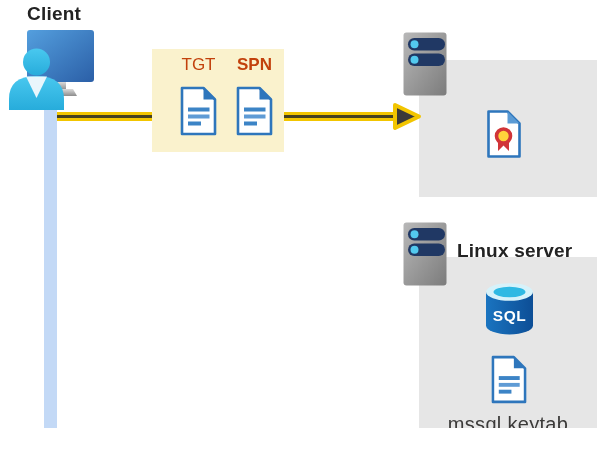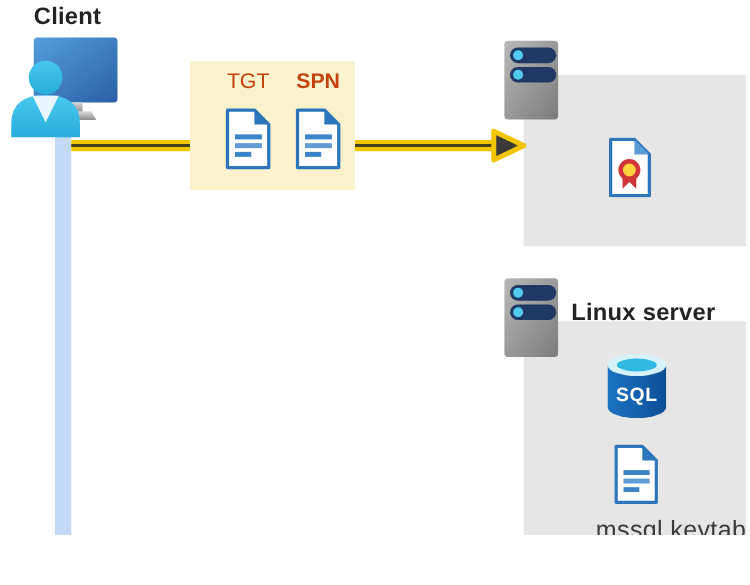--- a/index.html
+++ b/index.html
@@ -34,21 +34,21 @@
   .linux-box{top:257px;height:195px;}
   .dc-server{left:403px;top:32px;z-index:3;}
   .linux-server{left:403px;top:222px;z-index:3;}
   .dc-title{left:455px;top:4px;line-height:23px;z-index:3;}
   .dc-title span{display:block;}
   .linux-title{left:457px;top:240px;z-index:3;}
   .cert-icon{left:487px;top:110px;z-index:3;}
   .sql-icon{left:486px;top:283px;z-index:3;}
   .keytab-doc{left:491px;top:355px;z-index:3;}
   .keytab-label{
-    left:419px;top:413px;width:178px;text-align:right;
+    left:419px;top:413px;width:178px;text-align:center;
     font-size:20px;color:#3B3A39;z-index:3;letter-spacing:0.3px;
   }
 </style>
 </head>
 <body>
 
 <div id="canvas">
 
   <div class="abs vline"></div>
 

